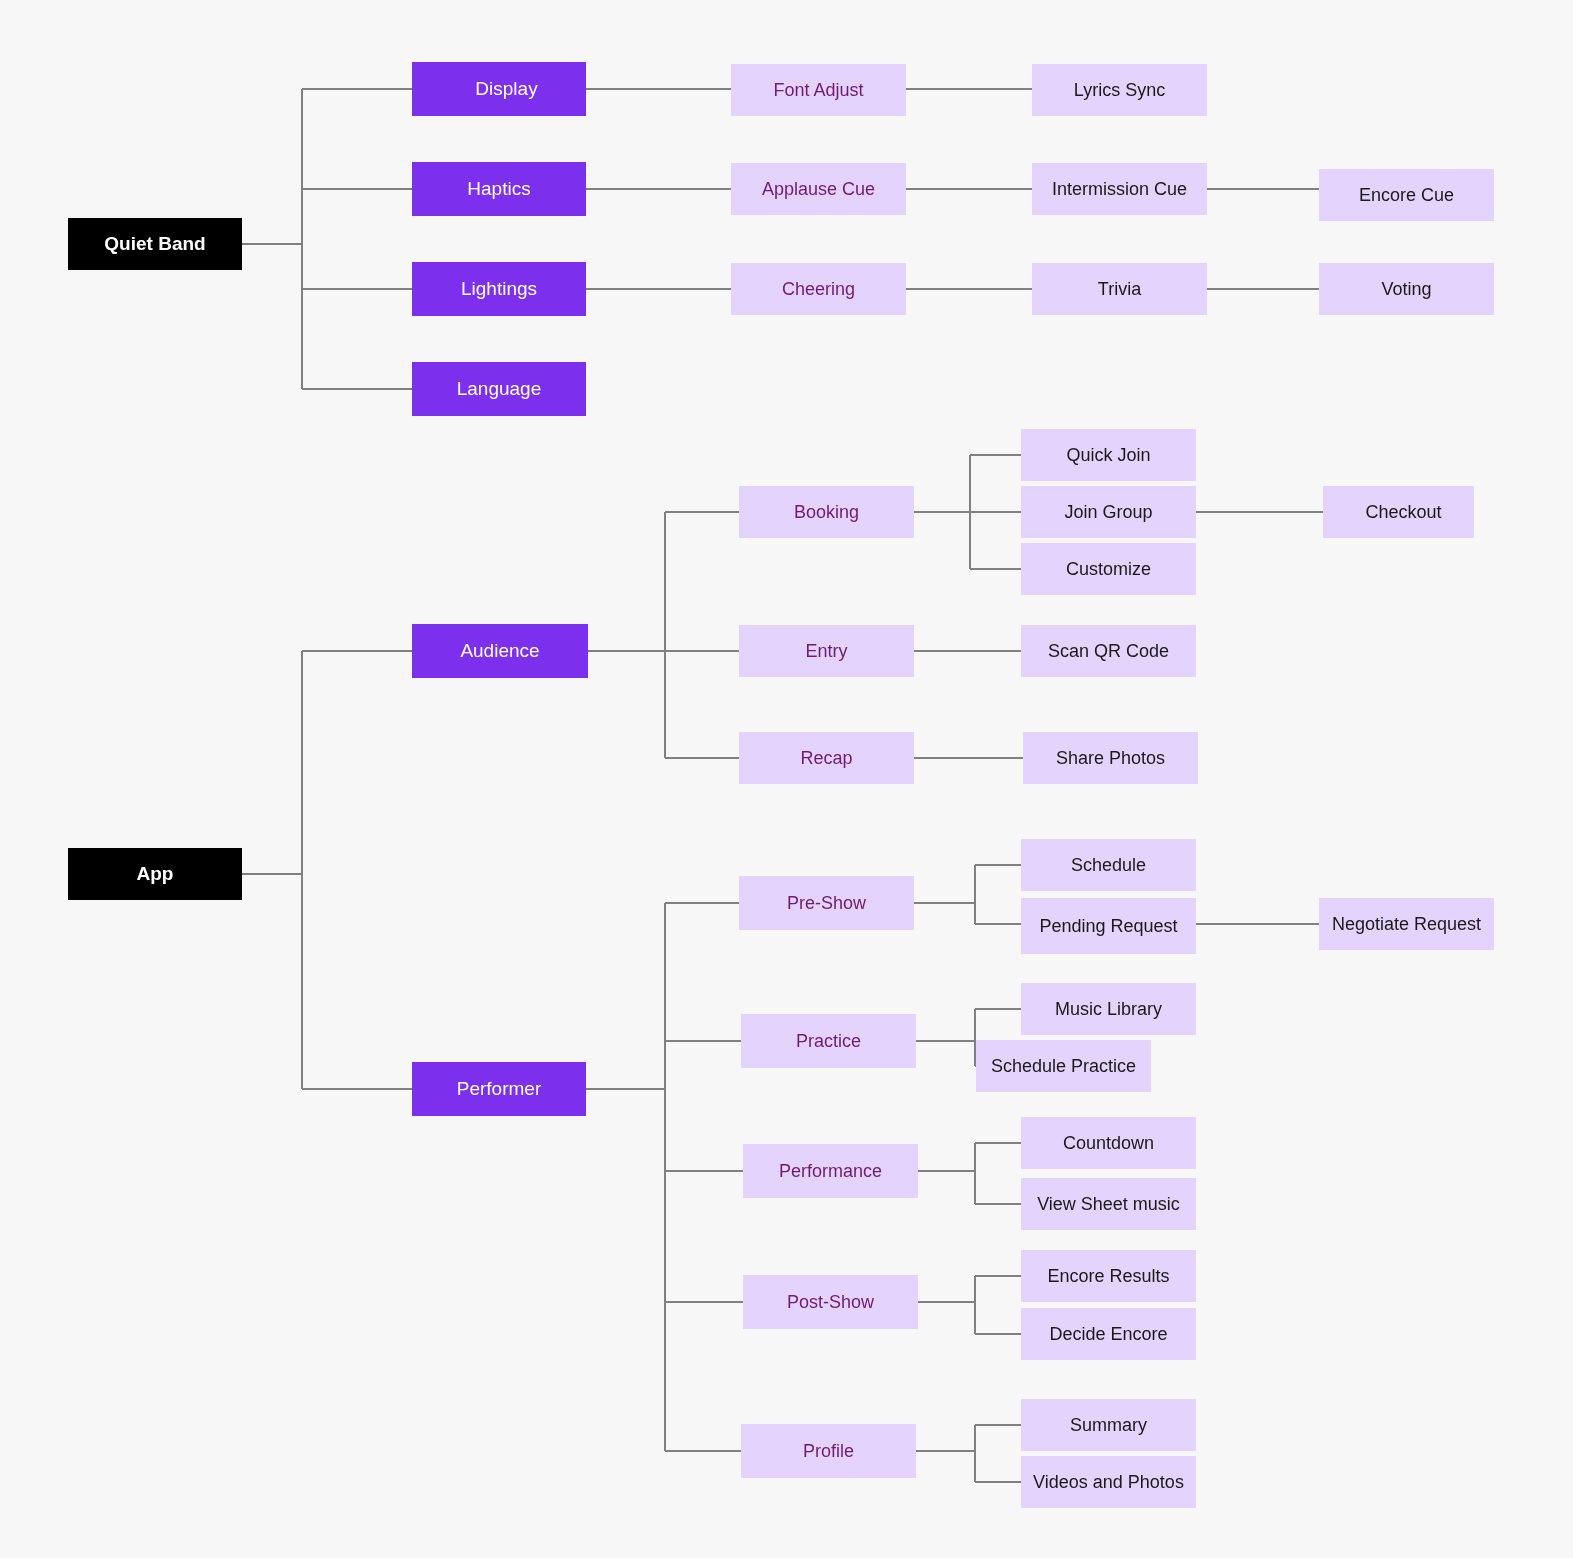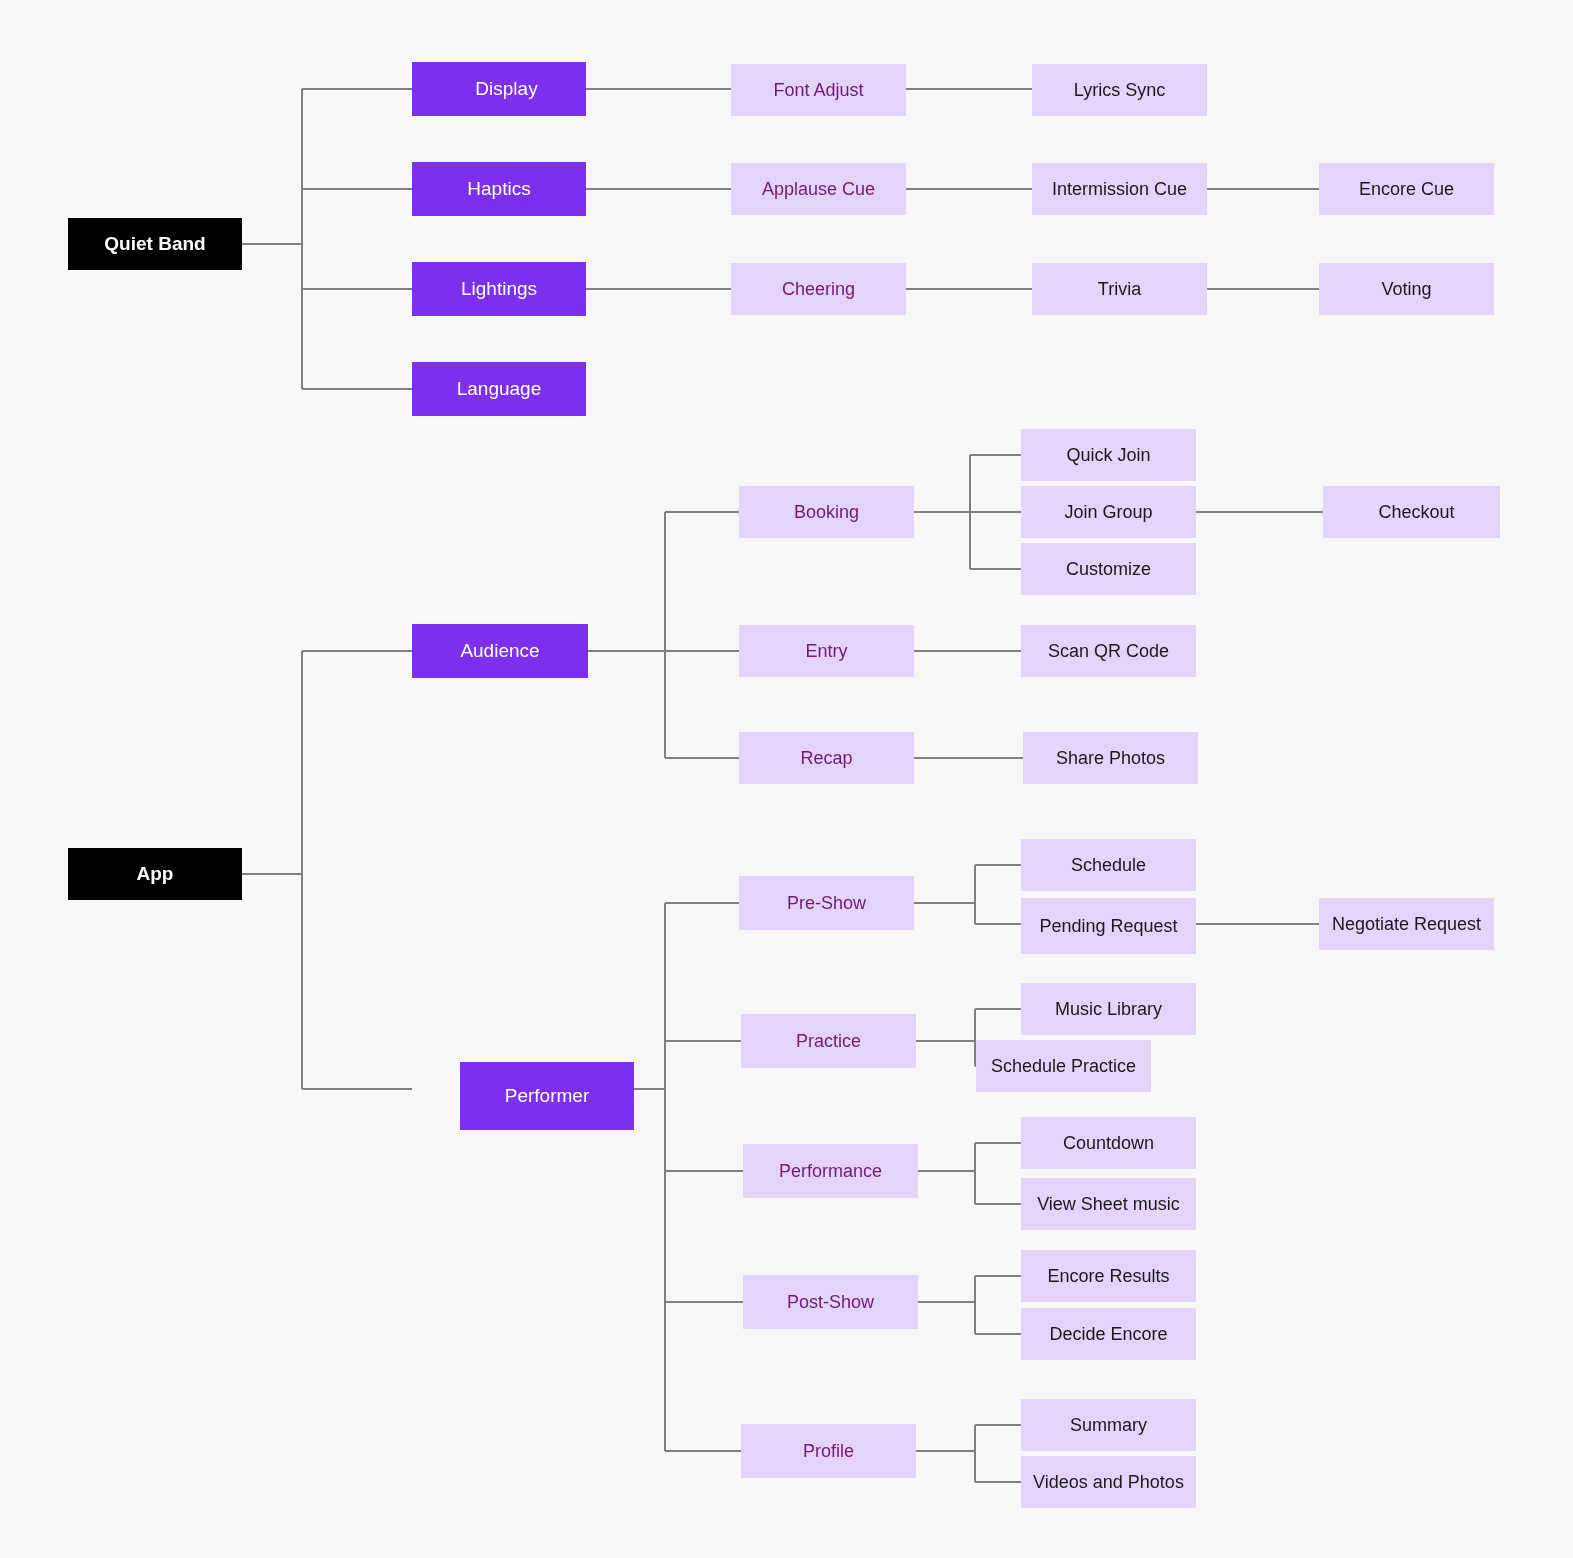--- a/index.html
+++ b/index.html
@@ -145,21 +145,21 @@
       </div>
       <div class="node node-primary" style="left: 412px; top: 162px; width: 174px; height: 54px;">
         <span>Haptics</span>
       </div>
       <div class="node node-secondary" style="left: 731px; top: 163px; width: 175px; height: 52px;">
         <span>Applause Cue</span>
       </div>
       <div class="node node-leaf" style="left: 1032px; top: 163px; width: 175px; height: 52px;">
         <span>Intermission Cue</span>
       </div>
-      <div class="node node-leaf" style="left: 1319px; top: 163px; width: 175px; height: 52px;">
+      <div class="node node-leaf" style="left: 1319px; top: 169px; width: 175px; height: 52px;">
         <span>Encore Cue</span>
       </div>
       <div class="node node-primary" style="left: 412px; top: 262px; width: 174px; height: 54px;">
         <span>Lightings</span>
       </div>
       <div class="node node-secondary" style="left: 731px; top: 263px; width: 175px; height: 52px;">
         <span>Cheering</span>
       </div>
       <div class="node node-leaf" style="left: 1032px; top: 263px; width: 175px; height: 52px;">
         <span>Trivia</span>
@@ -178,36 +178,36 @@
       </div>
       <div class="node node-leaf" style="left: 1021px; top: 429px; width: 175px; height: 52px;">
         <span>Quick Join</span>
       </div>
       <div class="node node-leaf" style="left: 1021px; top: 486px; width: 175px; height: 52px;">
         <span>Join Group</span>
       </div>
       <div class="node node-leaf" style="left: 1021px; top: 543px; width: 175px; height: 52px;">
         <span>Customize</span>
       </div>
-      <div class="node node-leaf" style="left: 1323px; top: 486px; width: 177px; height: 52px; padding-left: 16px;">
+      <div class="node node-leaf" style="left: 1323px; top: 486px; width: 151px; height: 52px; padding-left: 16px;">
         <span>Checkout</span>
       </div>
       <div class="node node-secondary" style="left: 739px; top: 625px; width: 175px; height: 52px;">
         <span>Entry</span>
       </div>
       <div class="node node-leaf" style="left: 1021px; top: 625px; width: 175px; height: 52px;">
         <span>Scan QR Code</span>
       </div>
       <div class="node node-secondary" style="left: 739px; top: 732px; width: 175px; height: 52px;">
         <span>Recap</span>
       </div>
       <div class="node node-leaf" style="left: 1023px; top: 732px; width: 175px; height: 52px;">
         <span>Share Photos</span>
       </div>
-      <div class="node node-primary" style="left: 412px; top: 1062px; width: 174px; height: 68px; margin-left: 48px;">
+      <div class="node node-primary" style="left: 412px; top: 1062px; width: 174px; height: 54px;">
         <span>Performer</span>
       </div>
       <div class="node node-secondary" style="left: 739px; top: 876px; width: 175px; height: 54px;">
         <span>Pre-Show</span>
       </div>
       <div class="node node-leaf" style="left: 1021px; top: 839px; width: 175px; height: 52px;">
         <span>Schedule</span>
       </div>
       <div class="node node-leaf" style="left: 1021px; top: 898px; width: 175px; height: 56px;">
         <span>Pending Request</span>

